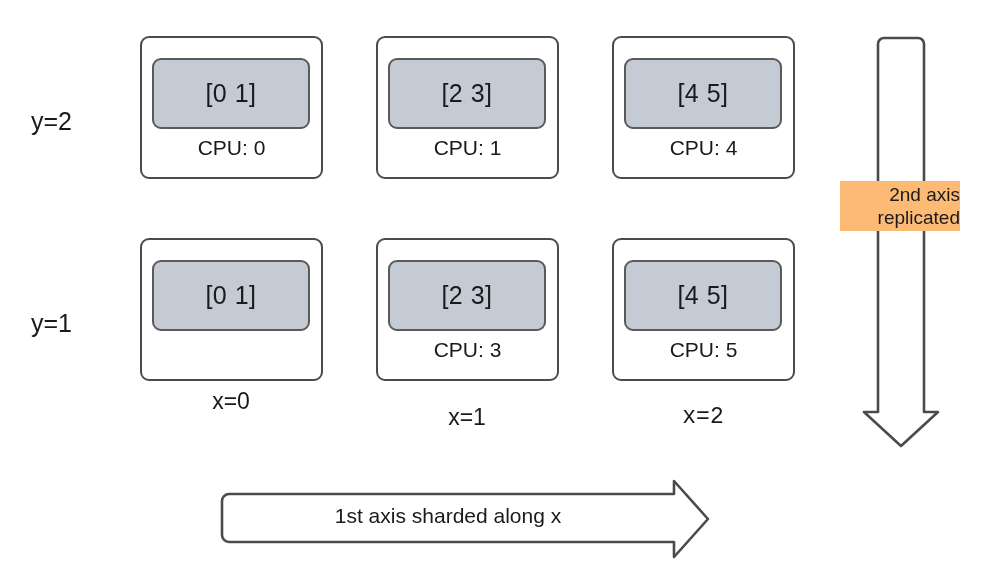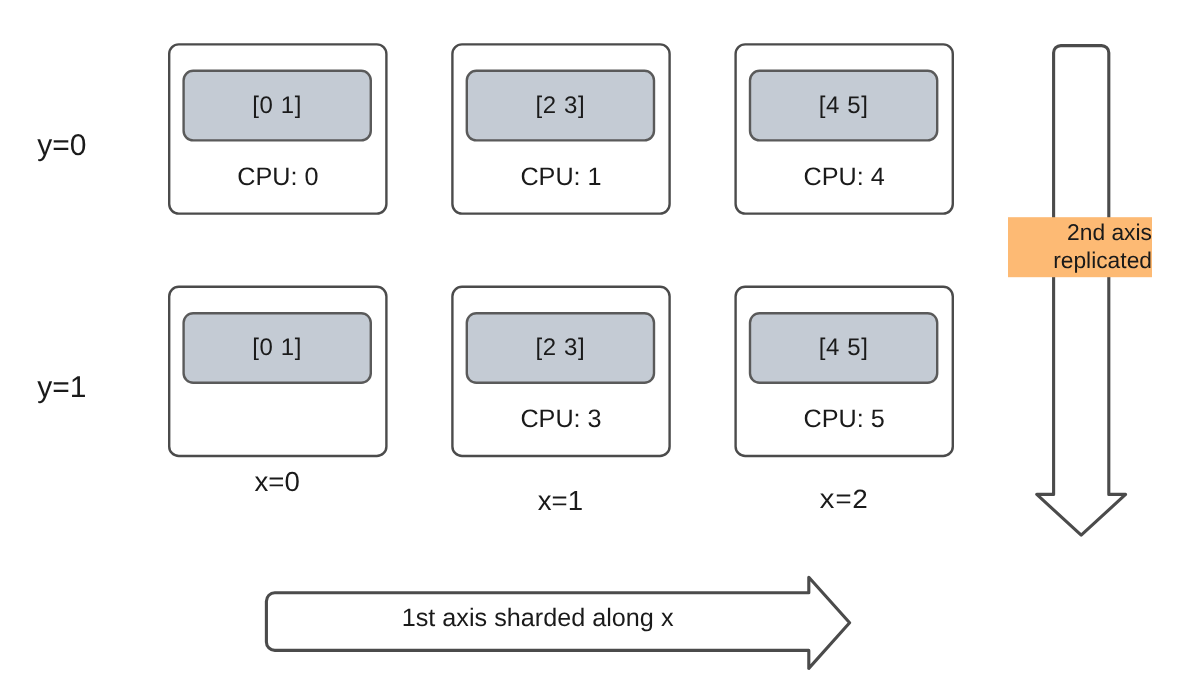--- a/index.html
+++ b/index.html
@@ -65,29 +65,29 @@
   .device.d-r0c2 { left: 612px; top: 36px; }
   .device.d-r1c0 { left: 140px; top: 238px; }
   .device.d-r1c1 { left: 376px; top: 238px; }
   .device.d-r1c2 { left: 612px; top: 238px; }
 
   .shard {
     position: absolute;
     left: 10px;
     top: 20px;
     width: 158px;
-    height: 60px;
+    height: 71px;
     box-sizing: border-box;
     border: 2.6px solid #5a5a5a;
     border-radius: 9px;
     background: #c4cbd4;
     display: flex;
     align-items: center;
     justify-content: center;
-    font-size: 20px;
+    font-size: 25px;
     color: #1a1a1a;
     letter-spacing: 0.5px;
     text-align: center;
   }
 
   .cpu-label {
     position: absolute;
     left: 0;
     right: 0;
     top: 99px;
@@ -163,21 +163,21 @@
              L 674,481
              L 708,519
              L 674,557
              L 674,542
              L 229,542
              A 7,7 0 0 1 222,535
              L 222,501
              A 7,7 0 0 1 229,494 Z"></path>
   </svg>
 
-  <div class="row-label r0">y=0</div>
+  <div class="row-label r0">y=2</div>
   <div class="row-label r1">y=1</div>
 
   <div class="col-label c0">x=0</div>
   <div class="col-label c1">x=1</div>
   <div class="col-label c2">x=2</div>
 
   <div class="device d-r0c0">
     <div class="shard">[0 1]</div>
     <div class="cpu-label">CPU: 0</div>
   </div>

